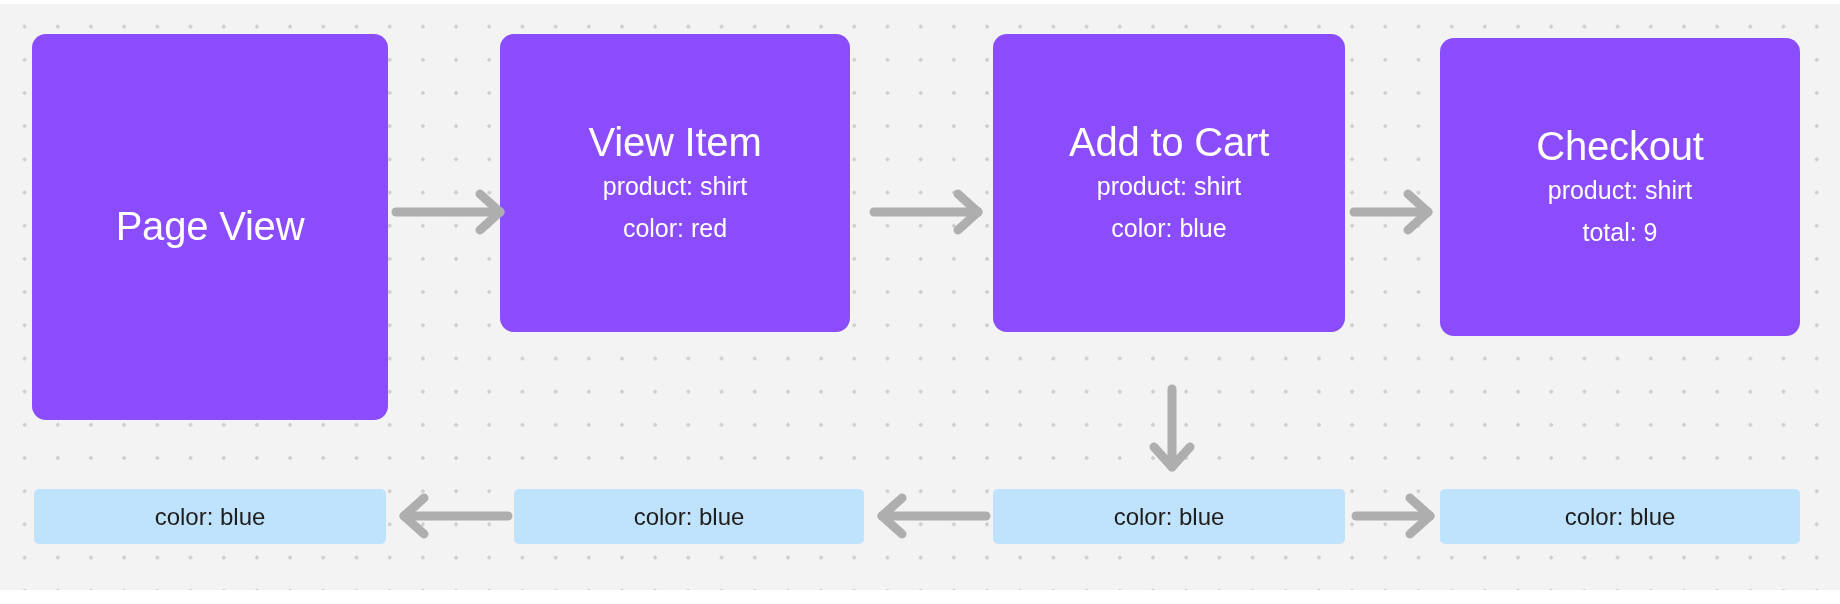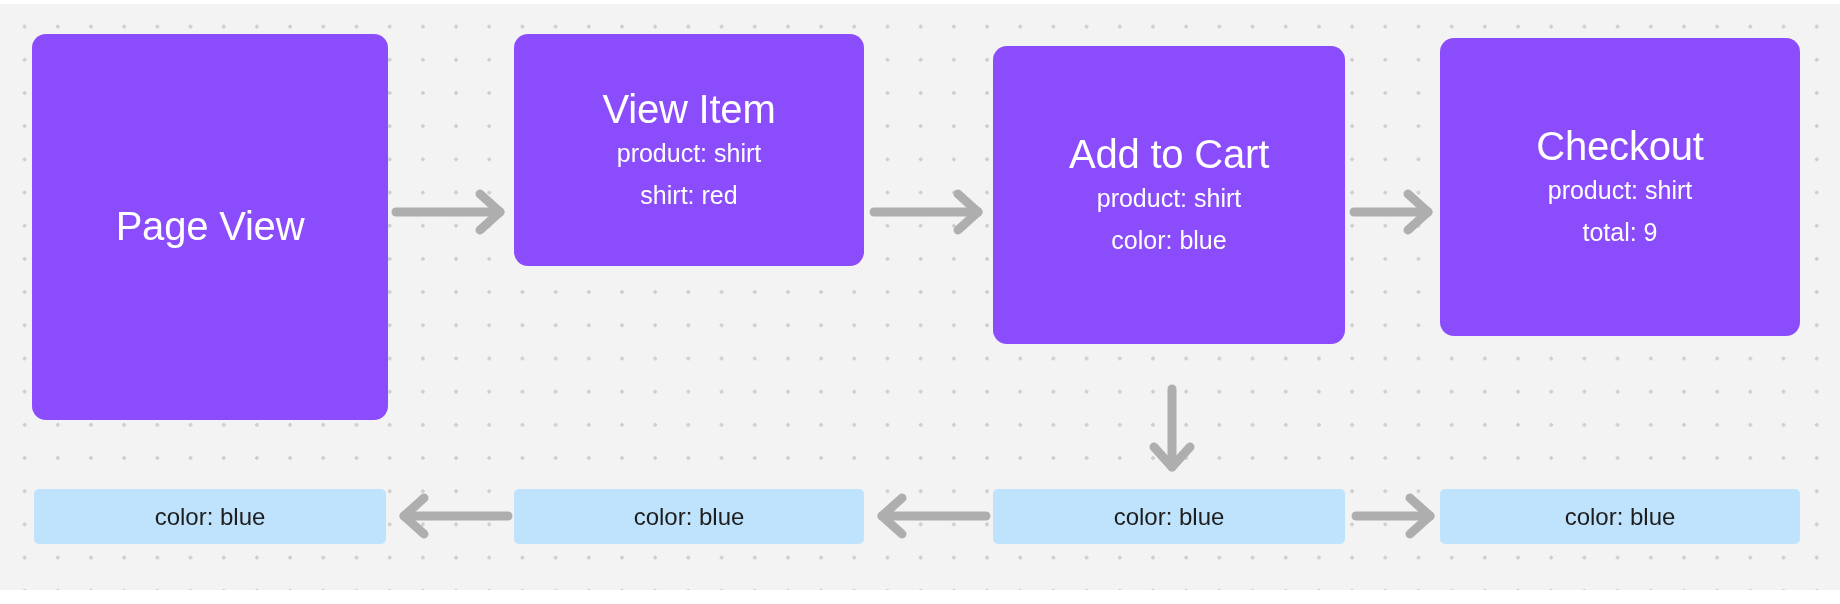--- a/index.html
+++ b/index.html
@@ -98,29 +98,29 @@
 
 <div id="canvas">
 
   <div class="edge-strip top"></div>
 
   <div class="event-node title-only" style="left:32px; top:34px; width:356px; height:386px;">
     <div class="node-title">Page View</div>
 
   </div>
 
-  <div class="event-node" style="left:514px; top:34px; width:350px; height:232px;text-align:right;">
+  <div class="event-node" style="left:500px; top:34px; width:350px; height:298px;text-align:right;">
     <div class="node-title">View Item</div>
     <div class="node-props">
       <div class="node-prop">product: shirt</div>
-      <div class="node-prop">shirt: red</div>
+      <div class="node-prop">color: red</div>
     </div>
   </div>
 
-  <div class="event-node" style="left:993px; top:46px; width:352px; height:298px;">
+  <div class="event-node" style="left:993px; top:34px; width:352px; height:298px;">
     <div class="node-title">Add to Cart</div>
     <div class="node-props">
       <div class="node-prop">product: shirt</div>
       <div class="node-prop">color: blue</div>
     </div>
   </div>
 
   <div class="event-node" style="left:1440px; top:38px; width:360px; height:298px;">
     <div class="node-title">Checkout</div>
     <div class="node-props">

